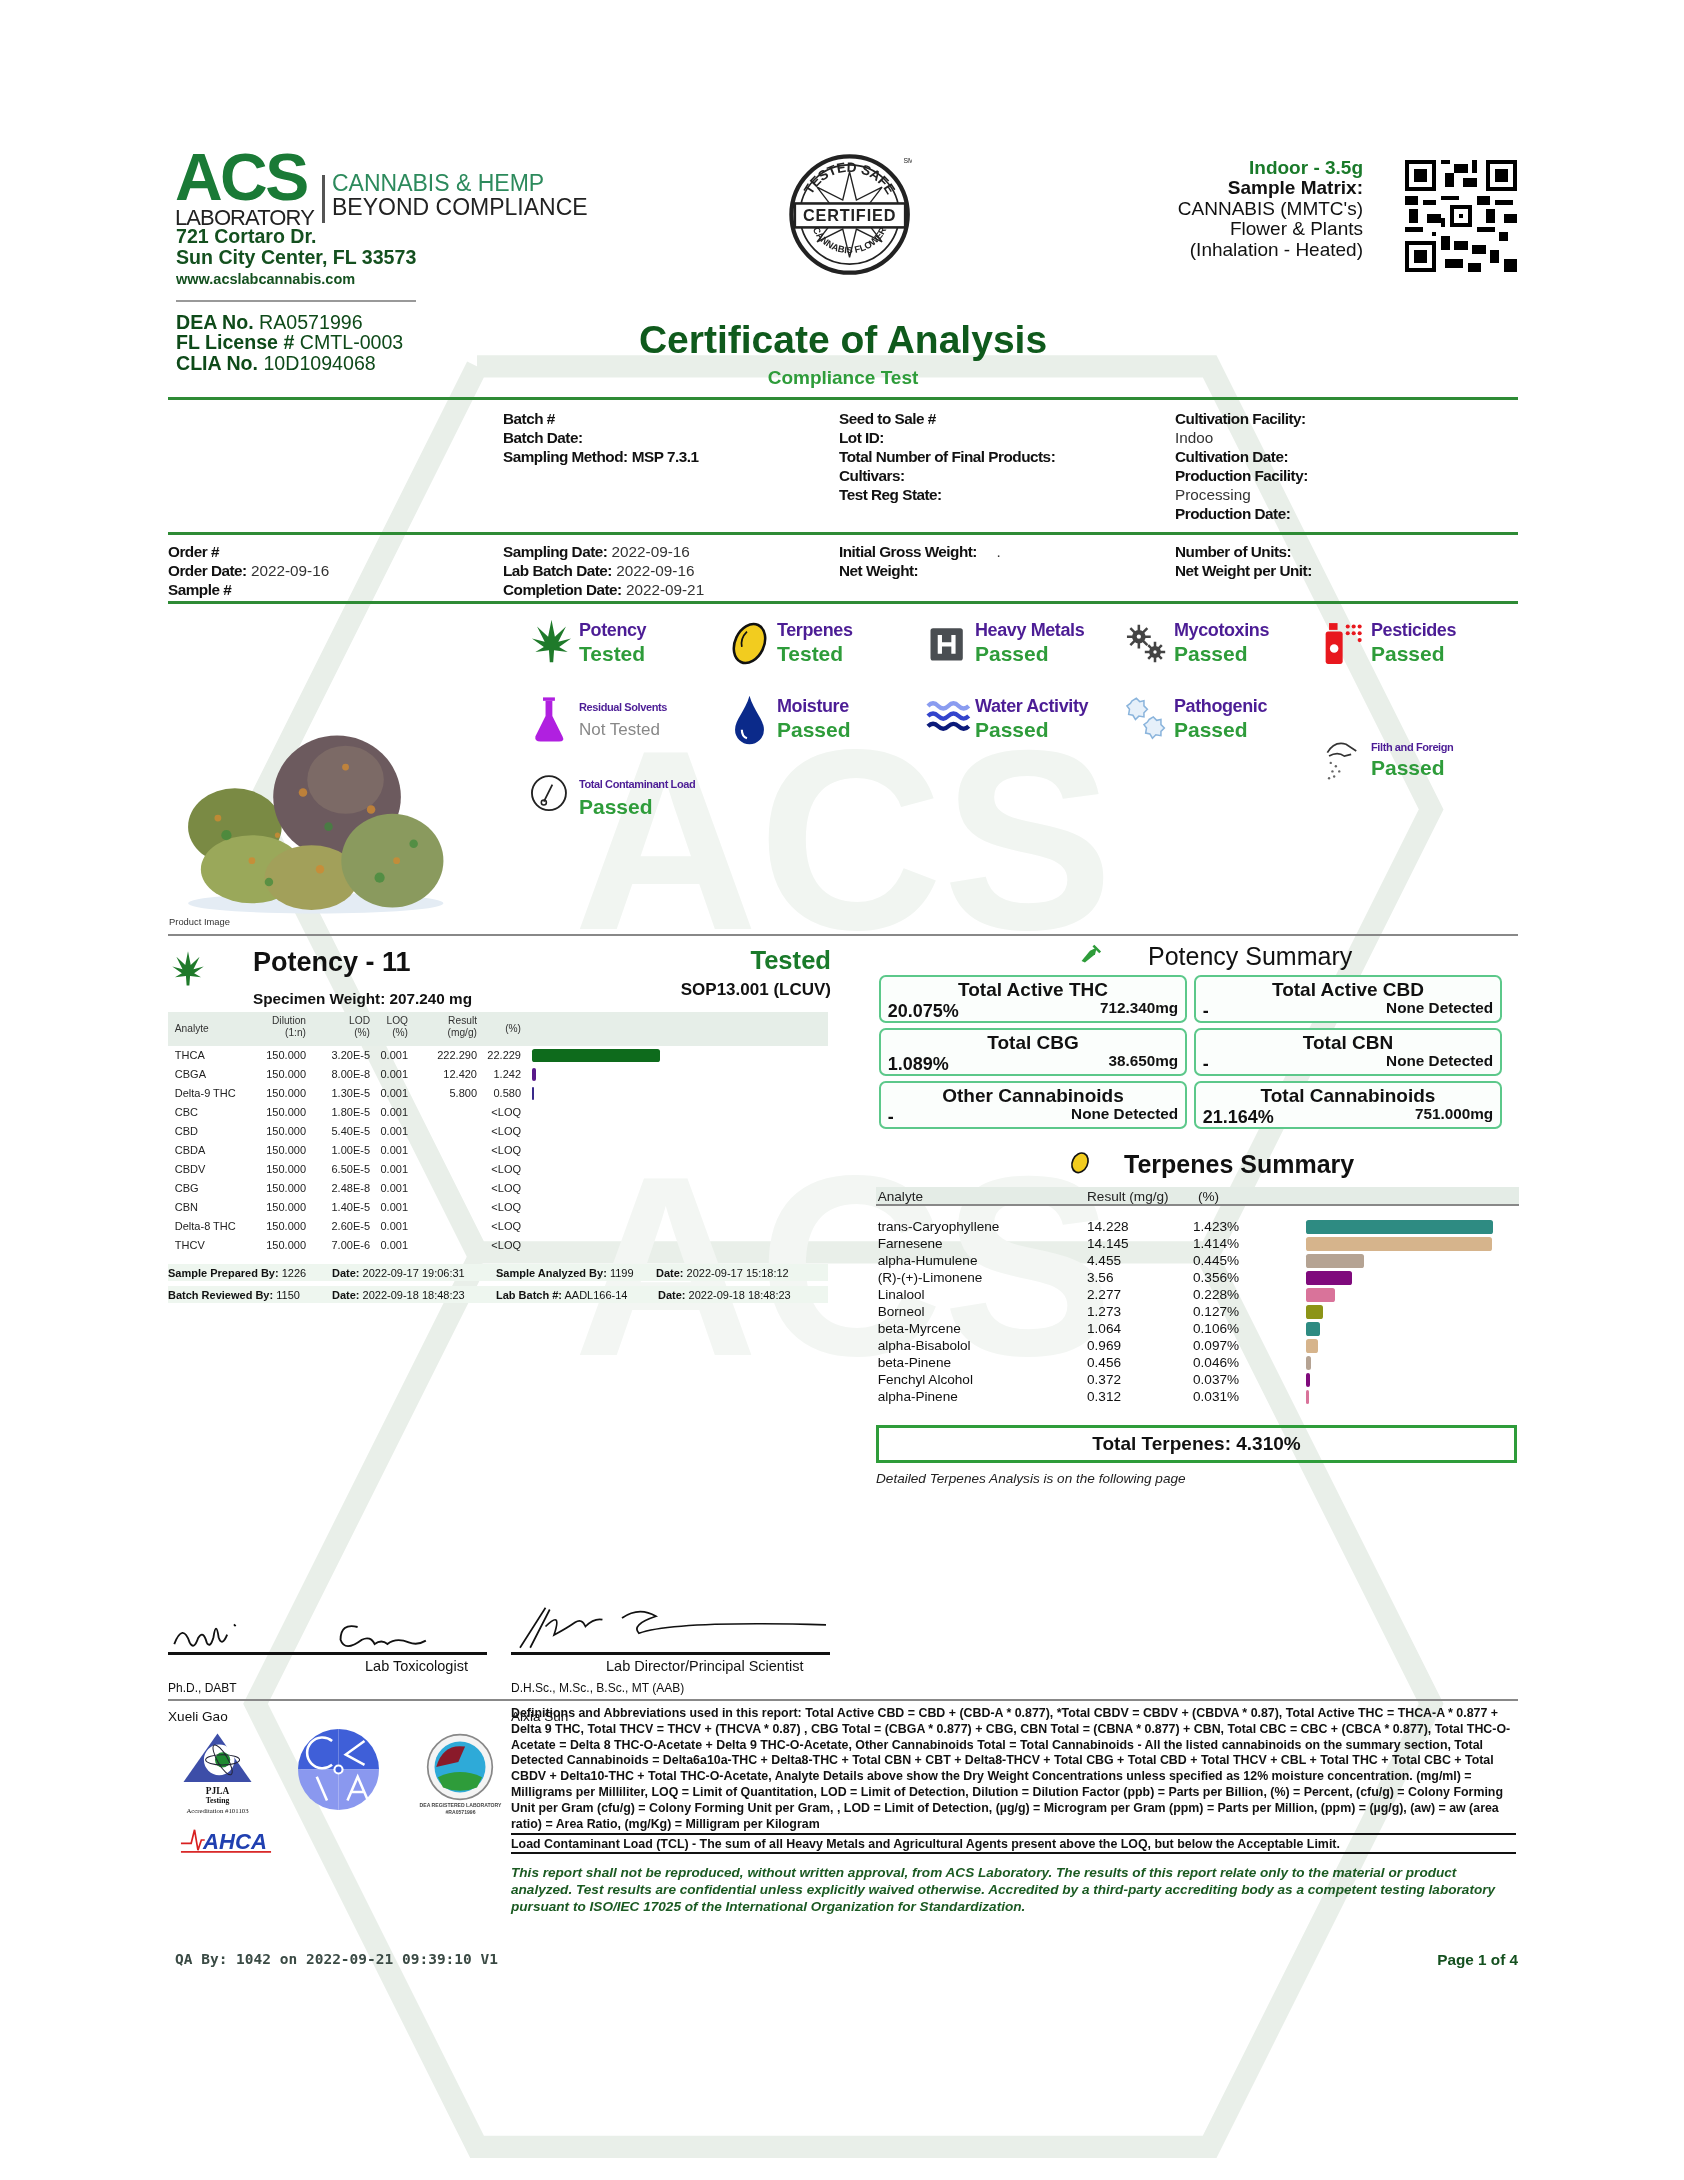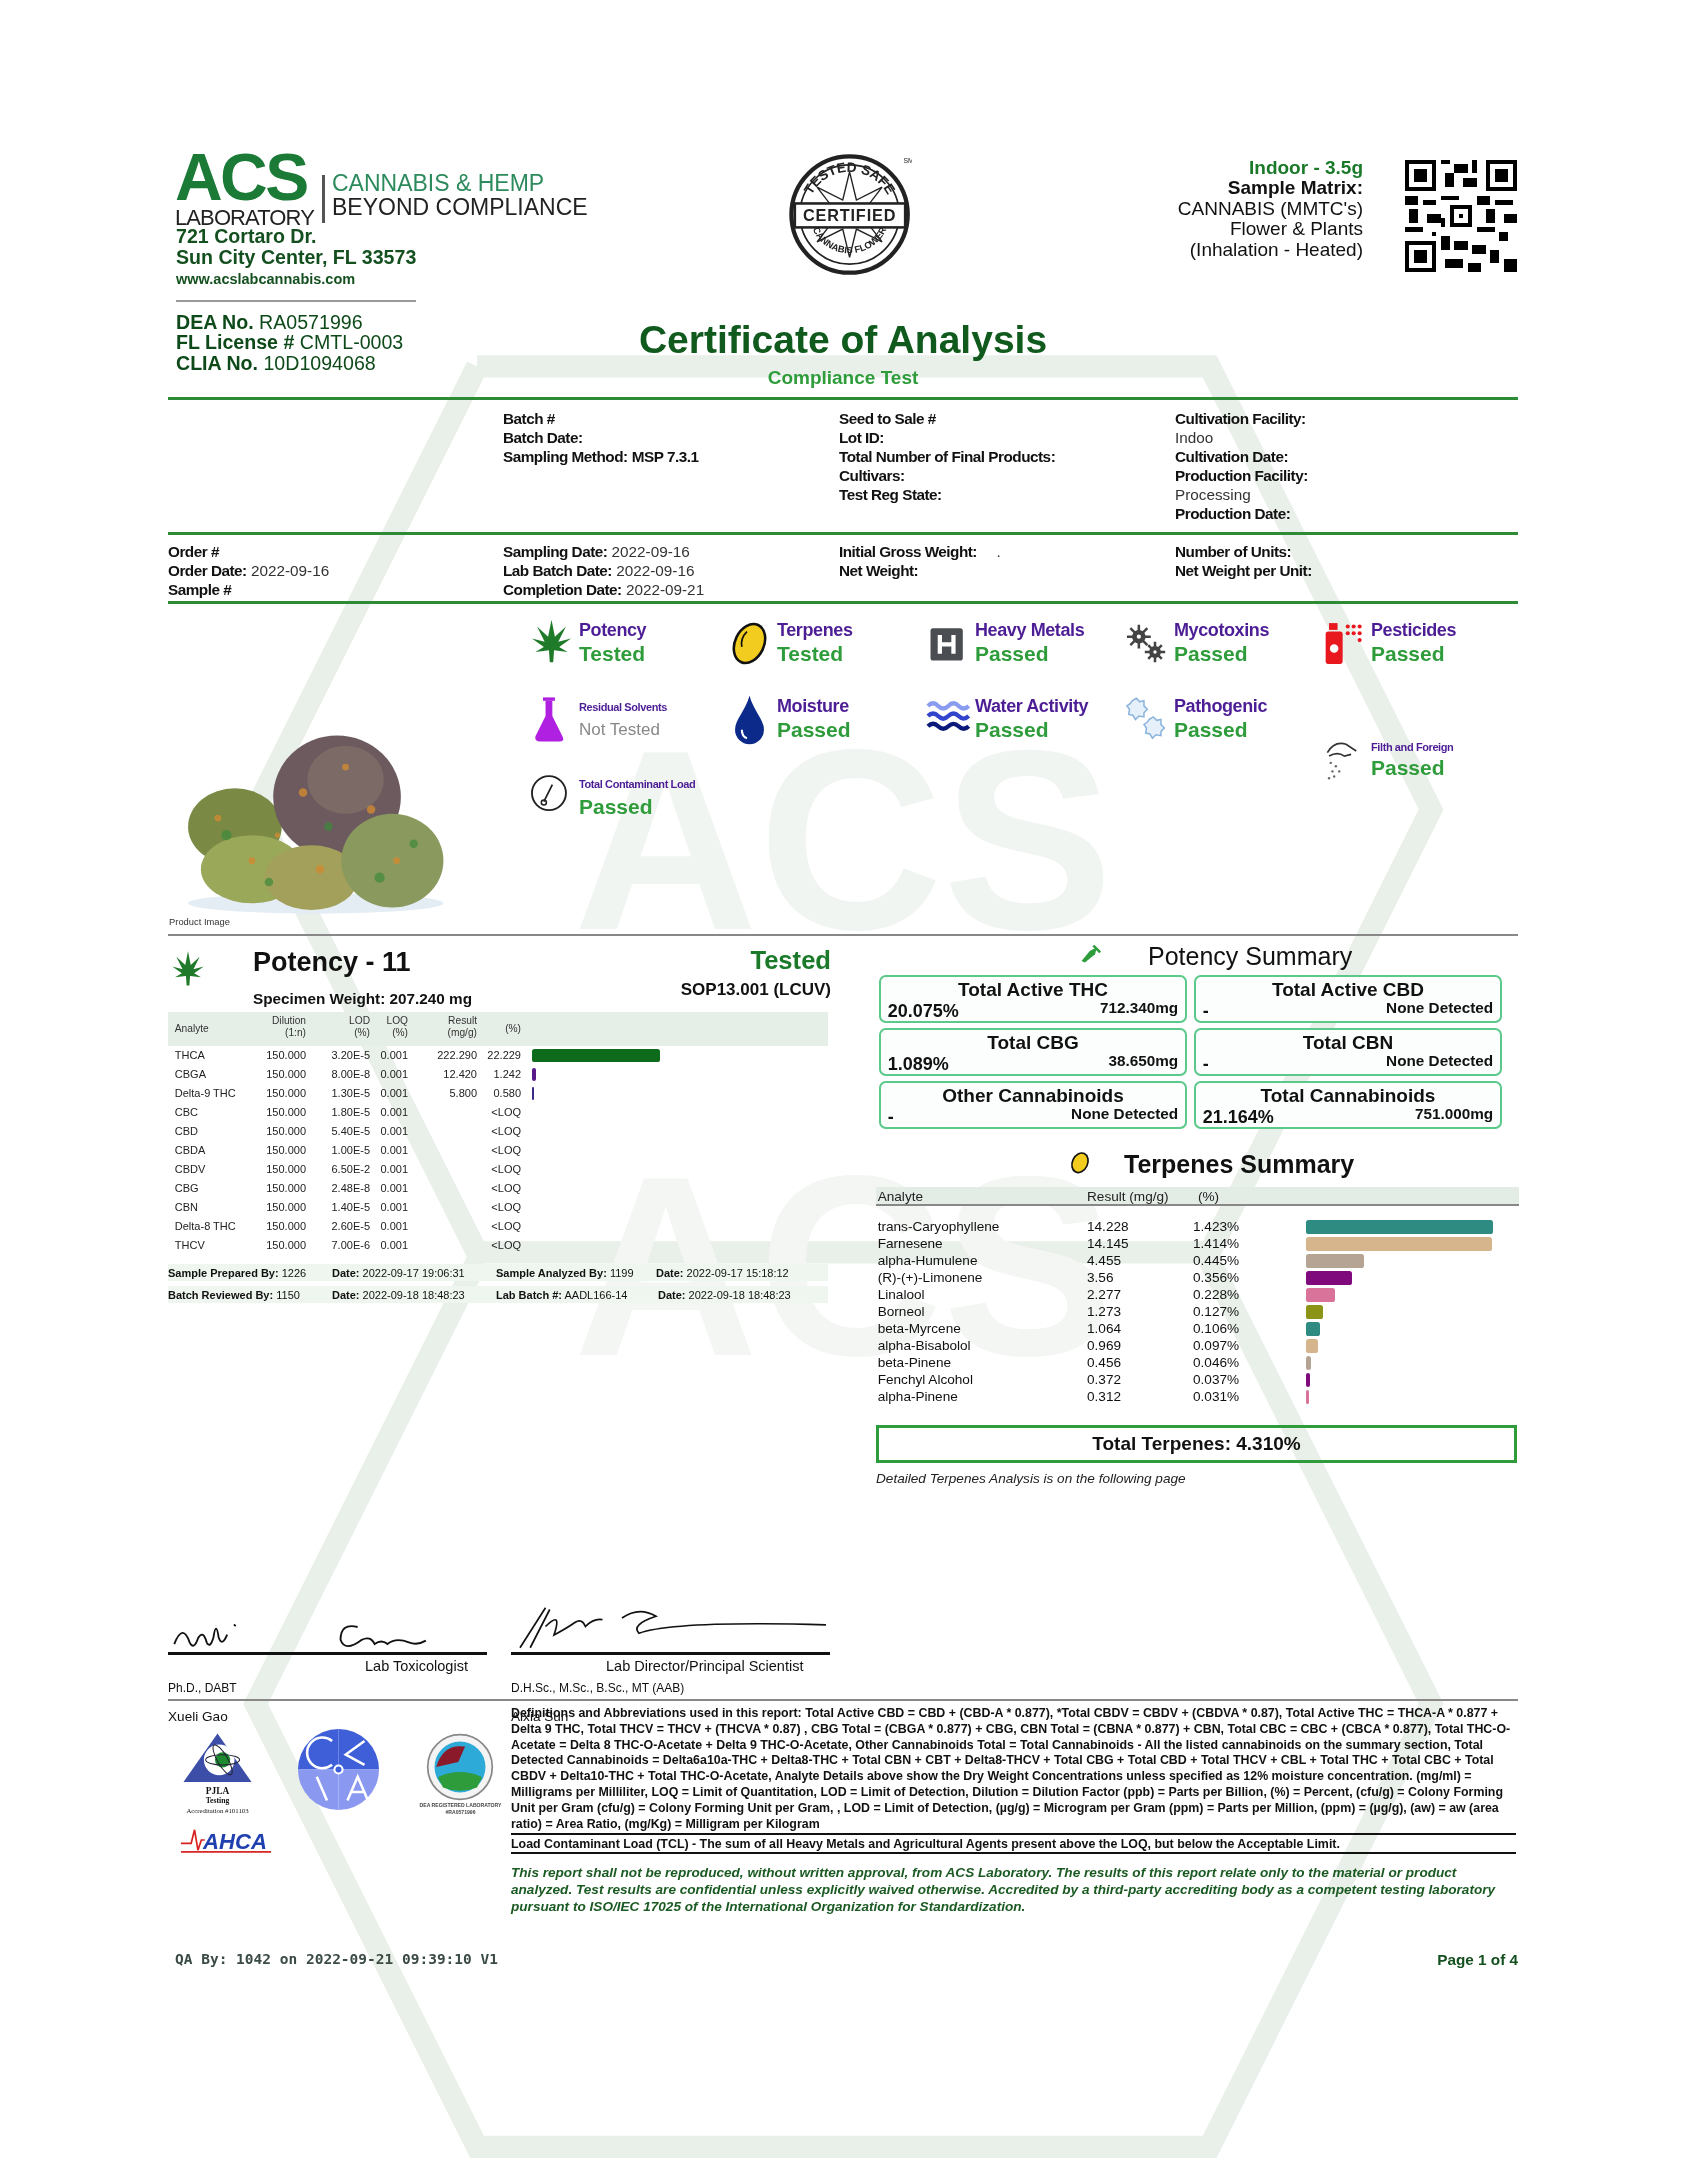--- a/index.html
+++ b/index.html
@@ -479,21 +479,21 @@
         <span class="c-an">CBDA</span>
         <span class="c-dil">150.000</span>
         <span class="c-lod">1.00E-5</span>
         <span class="c-loq">0.001</span>
         <span class="c-res"></span>
         <span class="c-pct">&lt;LOQ</span>
       </div>
       <div class="row">
         <span class="c-an">CBDV</span>
         <span class="c-dil">150.000</span>
-        <span class="c-lod">6.50E-2</span>
+        <span class="c-lod">6.50E-5</span>
         <span class="c-loq">0.001</span>
         <span class="c-res"></span>
         <span class="c-pct">&lt;LOQ</span>
       </div>
       <div class="row">
         <span class="c-an">CBG</span>
         <span class="c-dil">150.000</span>
         <span class="c-lod">2.48E-8</span>
         <span class="c-loq">0.001</span>
         <span class="c-res"></span>

